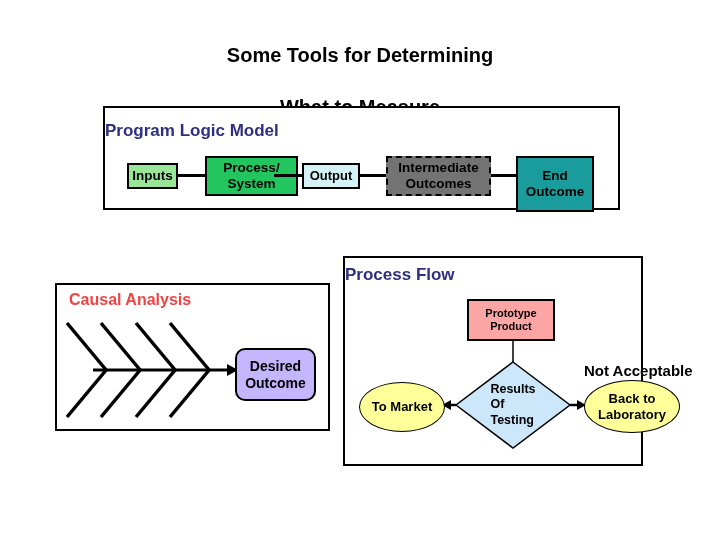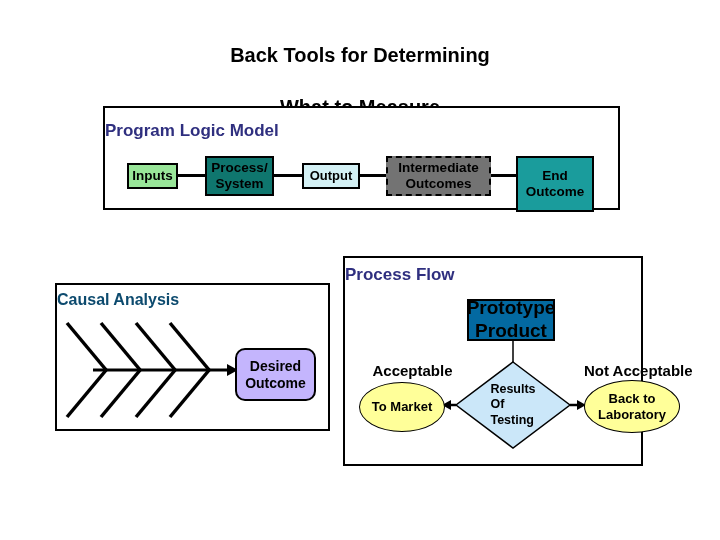--- a/index.html
+++ b/index.html
@@ -17,47 +17,47 @@
                   white-space:nowrap; }
   svg { position:absolute; left:0; top:0; }
   .slide-title { position:absolute; left:0; top:16px; width:720px; text-align:center;
                  font-size:20px; line-height:26px; font-weight:bold; color:#000;
                  white-space:pre-line; }
 </style>
 </head>
 <body>
 
 <div class="slide-title">
-  <div>Back Tools for Determining</div>
+  <div>Some Tools for Determining</div>
   <div>What to Measure</div>
 </div>
 
 <div class="panel" style="left:103px; top:106px; width:517px; height:104px;">
   <div class="sec-title" style="top: 13px; font-size: 17px; color: rgb(47, 47, 127);">Program Logic Model</div>
 
   <div class="node" style="left: 22px; top: 55px; width: 51px; height: 26px; font-size: 13.5px; background-color: rgb(153, 230, 153);">Inputs</div>
   <div class="connector" style="left:73px; top:66px; width:27px;"></div>
 
-  <div class="node" style="left: 100px; top: 48px; width: 69px; height: 40px; font-size: 13.5px; background-color: #0f766e;">Process/
+  <div class="node" style="left: 100px; top: 48px; width: 93px; height: 40px; font-size: 13.5px; background-color: #22c55e;">Process/
 System</div>
   <div class="connector" style="left:169px; top:66px; width:28px;"></div>
 
   <div class="node" style="left: 197px; top: 55px; width: 58px; height: 26px; font-size: 13px; background-color: rgb(212, 241, 245);">Output</div>
   <div class="connector" style="left:255px; top:66px; width:26px;"></div>
 
   <div class="node" style="left: 281px; top: 48px; width: 105px; height: 40px; font-size: 13.5px; border-style: dashed; background-color: #737373;">Intermediate
 Outcomes</div>
   <div class="connector" style="left:386px; top:66px; width:25px;"></div>
 
   <div class="node" style="left: 411px; top: 48px; width: 78px; height: 56px; font-size: 13.5px; background-color: rgb(26, 156, 156);">End
 Outcome</div>
 </div>
 
 <div class="panel" style="left:55px; top:283px; width:275px; height:148px;">
-  <div class="sec-title" style="top: 6px; font-size: 16px; color: #0c4a6e;">Causal Analysis</div>
+  <div class="sec-title" style="top: 6px; font-size: 16px; color: #ef4444; margin-left: 12px;">Causal Analysis</div>
 
   <svg width="271" height="144" viewBox="0 0 271 144">
 
     <line x1="36" y1="85" x2="172" y2="85" stroke="#000" stroke-width="3"></line>
     <polygon points="170,79 181,85 170,91" fill="#000"></polygon>
 
     <g stroke="#000" stroke-width="3.5">
       <line x1="10" y1="38" x2="50" y2="86"></line> 
         <line x1="50" y1="84" x2="10" y2="132"></line>
       <line x1="44" y1="38" x2="84" y2="86"></line> 
@@ -82,28 +82,27 @@
 
     <polygon points="168,104 225,147 168,190 111,147" stroke="#000" stroke-width="1.5" style="fill: rgb(203, 231, 249);"></polygon>
 
     <line x1="111" y1="147" x2="104" y2="147" stroke="#000" stroke-width="2.5"></line>
     <polygon points="106,142 97,147 106,152" fill="#000"></polygon>
 
     <line x1="225" y1="147" x2="233" y2="147" stroke="#000" stroke-width="2.5"></line>
     <polygon points="232,142 241,147 232,152" fill="#000"></polygon>
   </svg>
 
-  <div class="node" style="left: 122px; top: 41px; width: 88px; height: 42px; font-size: 19px; background-color: #0369a1;">Prototype
+  <div class="node" style="left: 122px; top: 41px; width: 88px; height: 42px; font-size: 11px; background-color: #fca5a5;">Prototype
 Product</div>
 
   <div class="abs" style="left:128px; top:110px; width:80px; height:74px; display:flex;
        align-items:center; justify-content:center; text-align:left; font-weight:bold;
        font-size:12.5px; line-height:1.25; white-space:pre-line;">Results
 Of
 Testing</div>
 
-  <div class="branch-label" style="left:10px; top:104px; width:115px; text-align:center;">Acceptable</div>
   <div class="branch-label" style="left:239px; top:104px;">Not Acceptable</div>
 
   <div class="node ellipse" style="left: 14px; top: 124px; width: 86px; height: 50px; font-size: 13px; background-color: rgb(255, 255, 153);">To Market</div>
   <div class="node ellipse" style="left: 239px; top: 122px; width: 96px; height: 53px; font-size: 13px; background-color: rgb(255, 255, 153);">Back to
 Laboratory</div>
 </div>
 
 </body></html>

